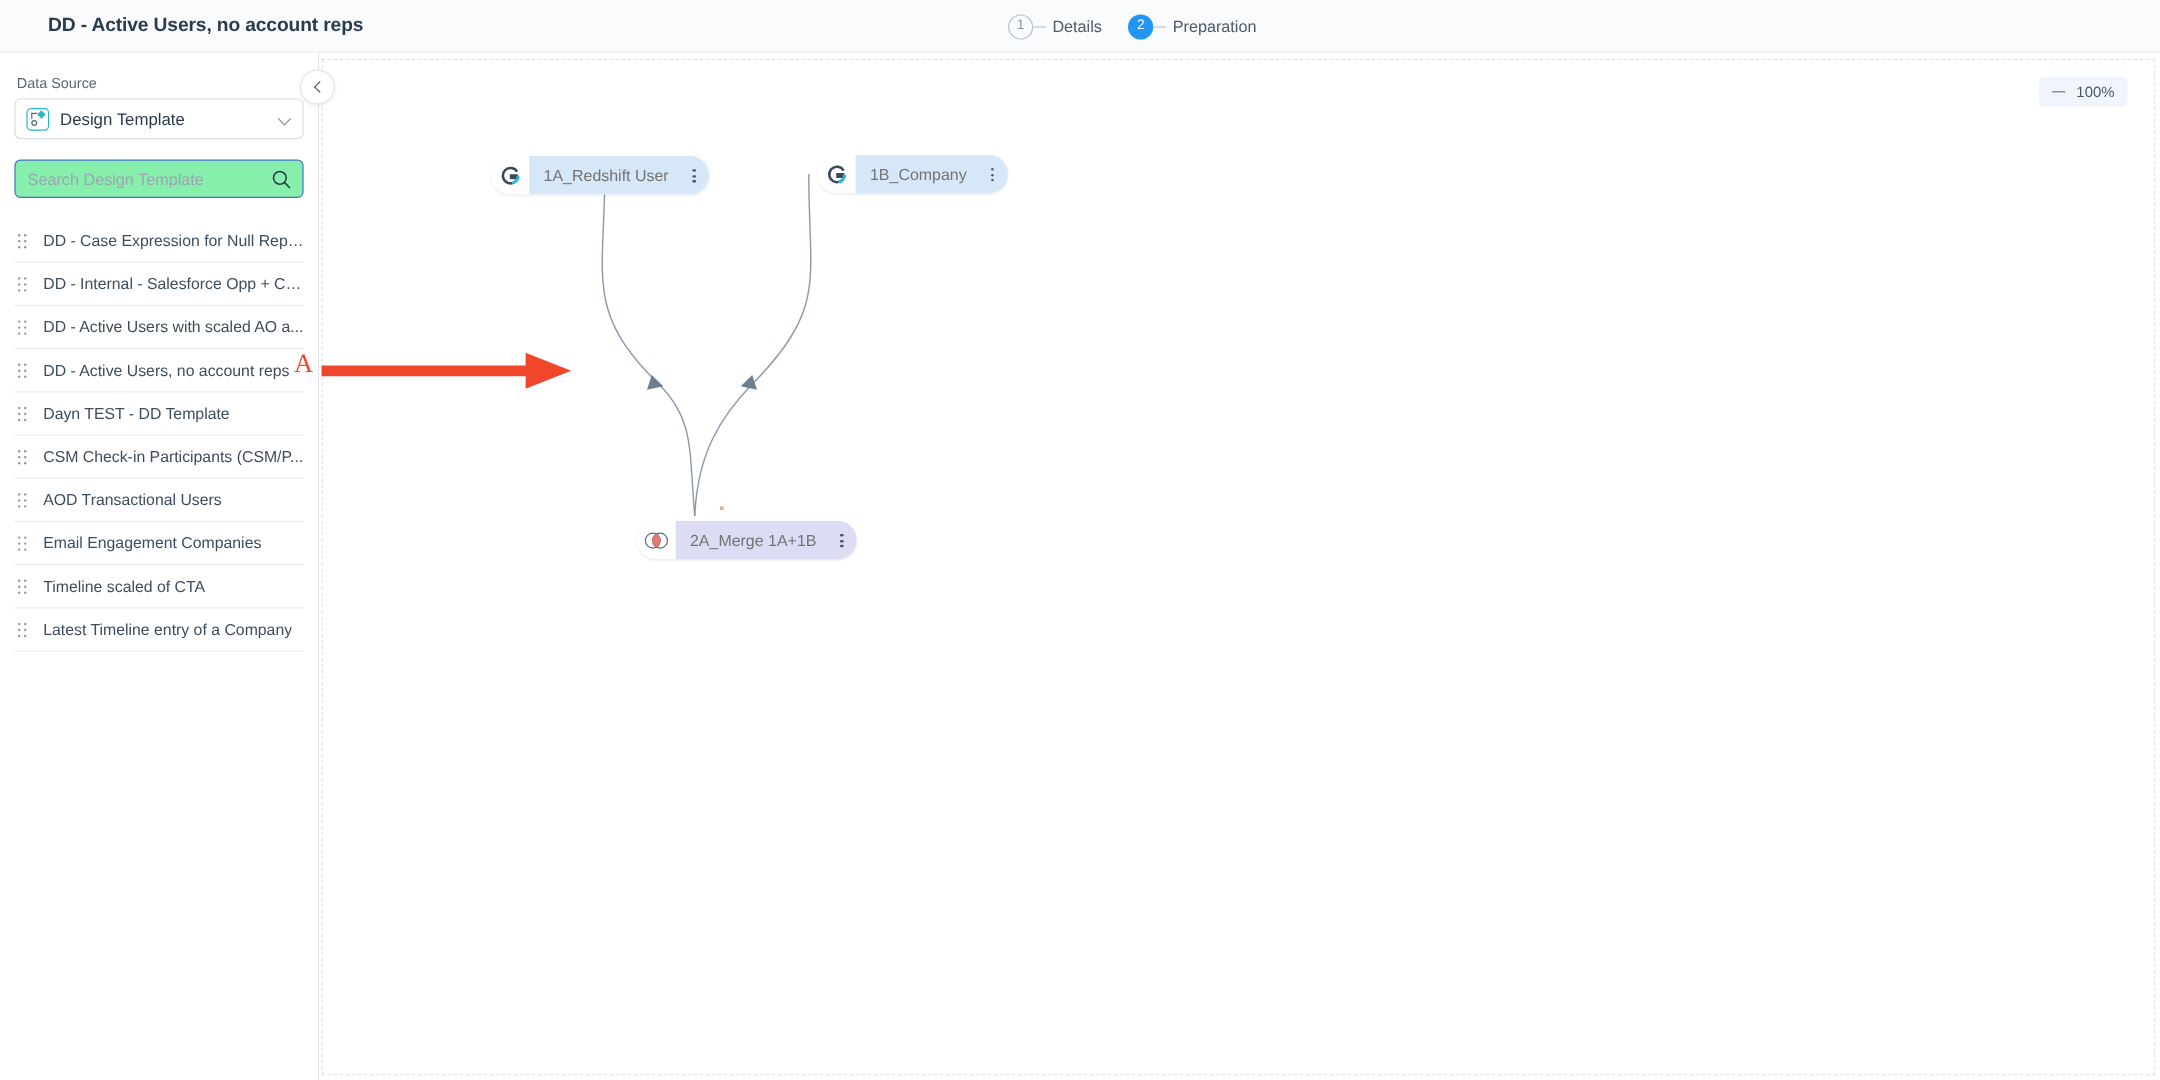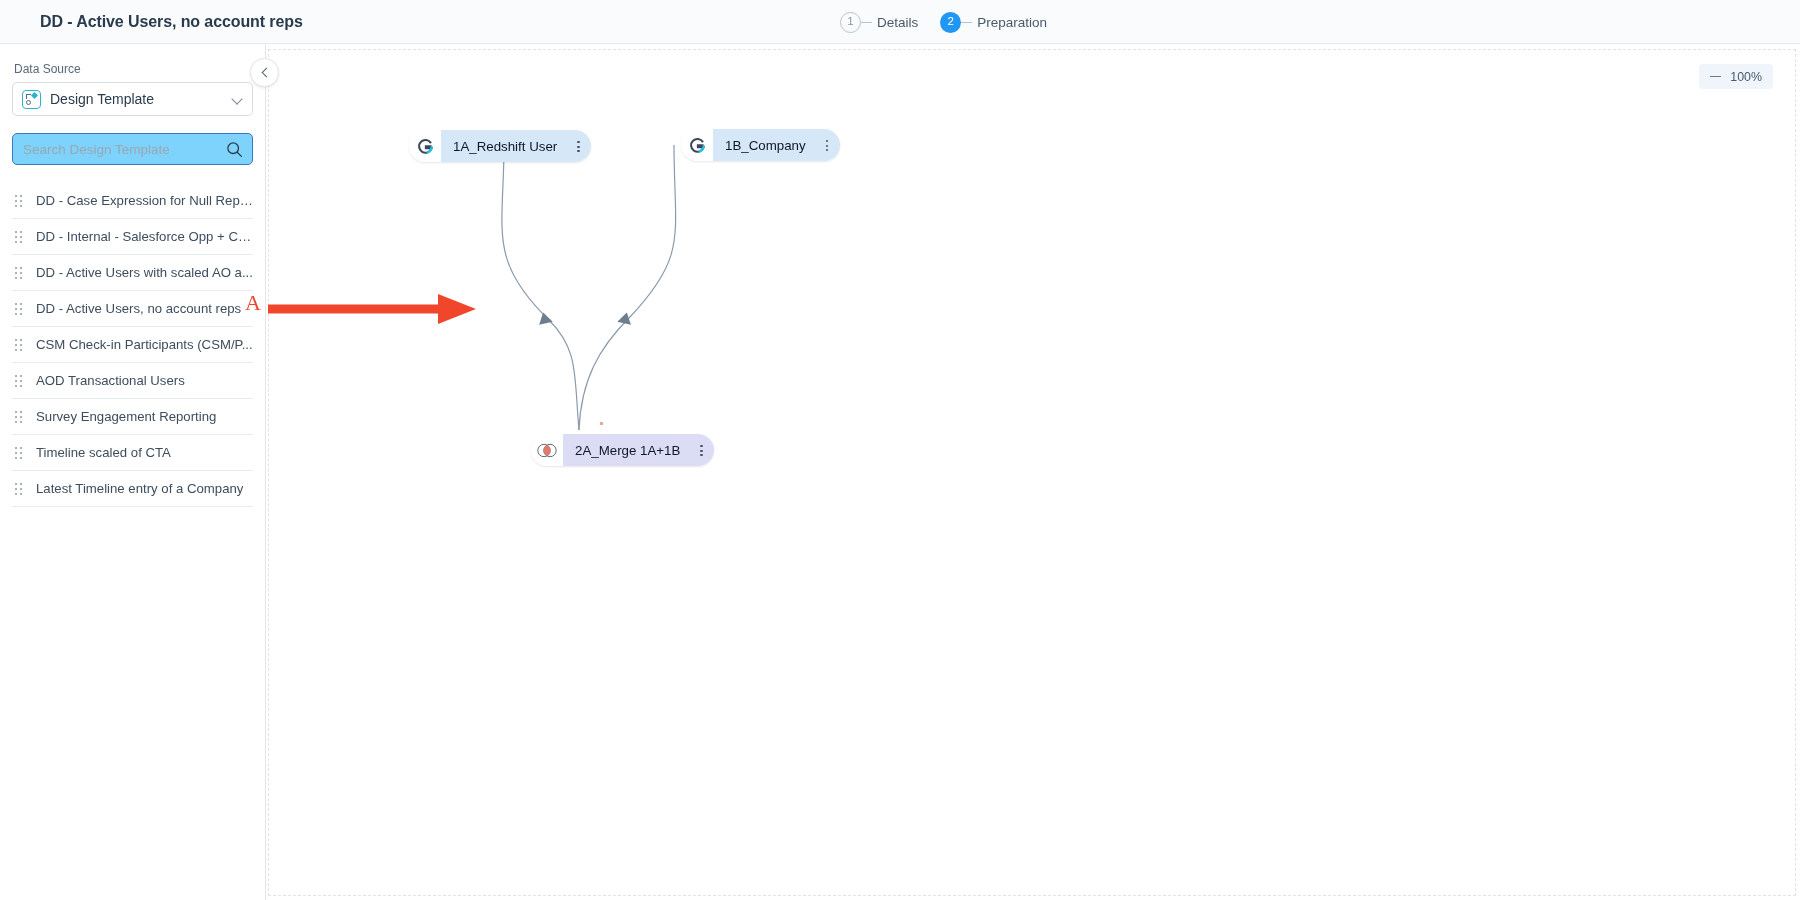--- a/index.html
+++ b/index.html
@@ -80,21 +80,21 @@
   .ds-text { font-size: 14px; color: #2a3b4d; margin-left: 9px; }
   .ds-chev {
     position: absolute; right: 11px; top: 12px;
     width: 8px; height: 8px; border-right: 1.5px solid #7b8a99;
     border-bottom: 1.5px solid #7b8a99; transform: rotate(45deg);
   }
   .search-box {
     margin-top: 17px; height: 32px;
     border: 1px solid #3b78c3; border-radius: 5px;
     display: flex; align-items: center; padding: 0 10px;
-    background: #7dd3fc; position: relative;
+    background: #86efac; position: relative;
   }
   .search-input {
     border: none; outline: none; font-size: 13.5px;
     color: #2a3b4d; width: 200px; background: transparent;
     font-family: "Liberation Sans", sans-serif;
   }
   .search-input::placeholder { color: #9aa6b2; }
   .search-icon { position: absolute; right: 9px; top: 7px; }
 
   .tmpl-list { margin-top: 18px; }
@@ -161,21 +161,21 @@
     width: 32px; height: 32px; background: #ffffff;
     display: flex; align-items: center; justify-content: center;
     flex: 0 0 auto; border-radius: 16px 0 0 16px;
   }
   .node-body {
     height: 32px; display: flex; align-items: center;
     padding: 0 6px 0 12px; gap: 14px;
   }
   .node-body.src { background: #d6e7f7; }
   .node-body.merge { background: #dcdcf4; }
-  .node-label { font-size: 13.3px; color: #0f172a; white-space: nowrap; }
+  .node-label { font-size: 13.3px; color: #737373; white-space: nowrap; }
   .kebab { width: 14px; height: 16px; position: relative; flex: 0 0 auto; }
   .kebab i {
     position: absolute; left: 6px; width: 2.4px; height: 2.4px;
     border-radius: 50%; background: #44546a;
   }
 
   
   .anno-a {
     position: absolute; left: 245px; top: 290px;
     font-size: 22px; color: #f0472c;
@@ -280,20 +280,31 @@
         </div>
         <div class="tmpl-item">
           <span class="grip">
             <i style="left: 0px; top: 1px;"></i>
             <i style="left: 5px; top: 1px;"></i>
             <i style="left: 0px; top: 6px;"></i>
             <i style="left: 5px; top: 6px;"></i>
             <i style="left: 0px; top: 11px;"></i>
             <i style="left: 5px; top: 11px;"></i>
           </span>
+          <span class="tmpl-text">Dayn TEST - DD Template</span>
+        </div>
+        <div class="tmpl-item">
+          <span class="grip">
+            <i style="left: 0px; top: 1px;"></i>
+            <i style="left: 5px; top: 1px;"></i>
+            <i style="left: 0px; top: 6px;"></i>
+            <i style="left: 5px; top: 6px;"></i>
+            <i style="left: 0px; top: 11px;"></i>
+            <i style="left: 5px; top: 11px;"></i>
+          </span>
           <span class="tmpl-text">CSM Check-in Participants (CSM/P...</span>
         </div>
         <div class="tmpl-item">
           <span class="grip">
             <i style="left: 0px; top: 1px;"></i>
             <i style="left: 5px; top: 1px;"></i>
             <i style="left: 0px; top: 6px;"></i>
             <i style="left: 5px; top: 6px;"></i>
             <i style="left: 0px; top: 11px;"></i>
             <i style="left: 5px; top: 11px;"></i>
@@ -302,21 +313,21 @@
         </div>
         <div class="tmpl-item">
           <span class="grip">
             <i style="left: 0px; top: 1px;"></i>
             <i style="left: 5px; top: 1px;"></i>
             <i style="left: 0px; top: 6px;"></i>
             <i style="left: 5px; top: 6px;"></i>
             <i style="left: 0px; top: 11px;"></i>
             <i style="left: 5px; top: 11px;"></i>
           </span>
-          <span class="tmpl-text">Survey Engagement Reporting</span>
+          <span class="tmpl-text">Email Engagement Companies</span>
         </div>
         <div class="tmpl-item">
           <span class="grip">
             <i style="left: 0px; top: 1px;"></i>
             <i style="left: 5px; top: 1px;"></i>
             <i style="left: 0px; top: 6px;"></i>
             <i style="left: 5px; top: 6px;"></i>
             <i style="left: 0px; top: 11px;"></i>
             <i style="left: 5px; top: 11px;"></i>
           </span>

